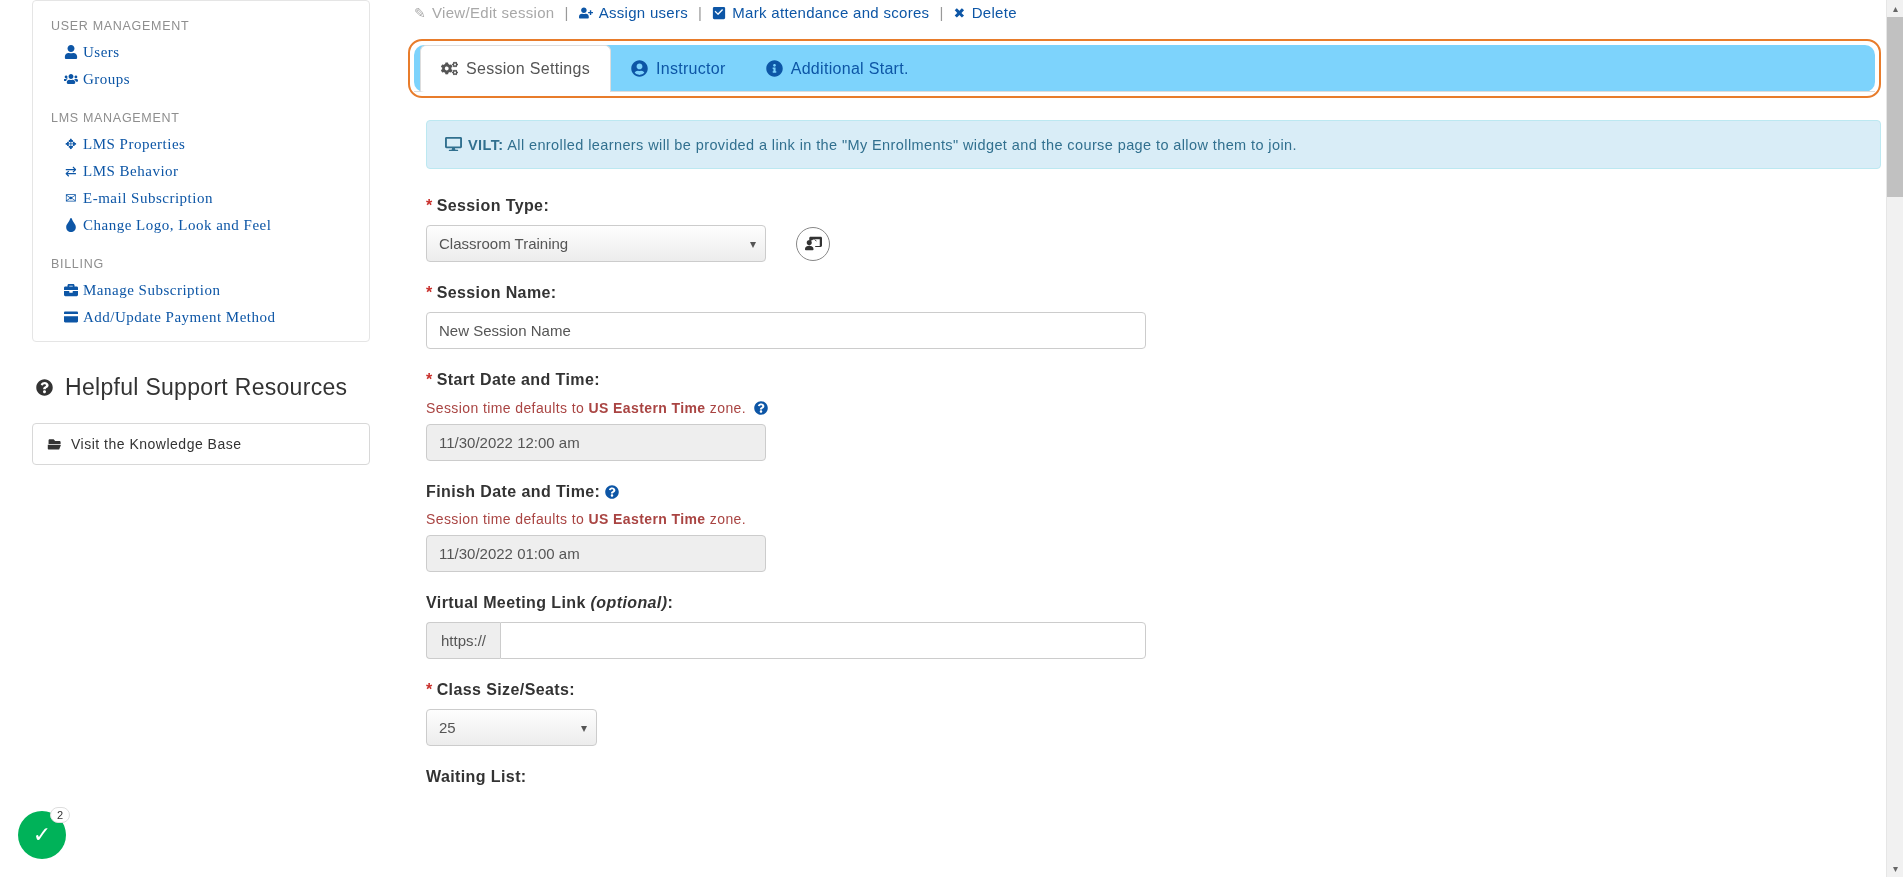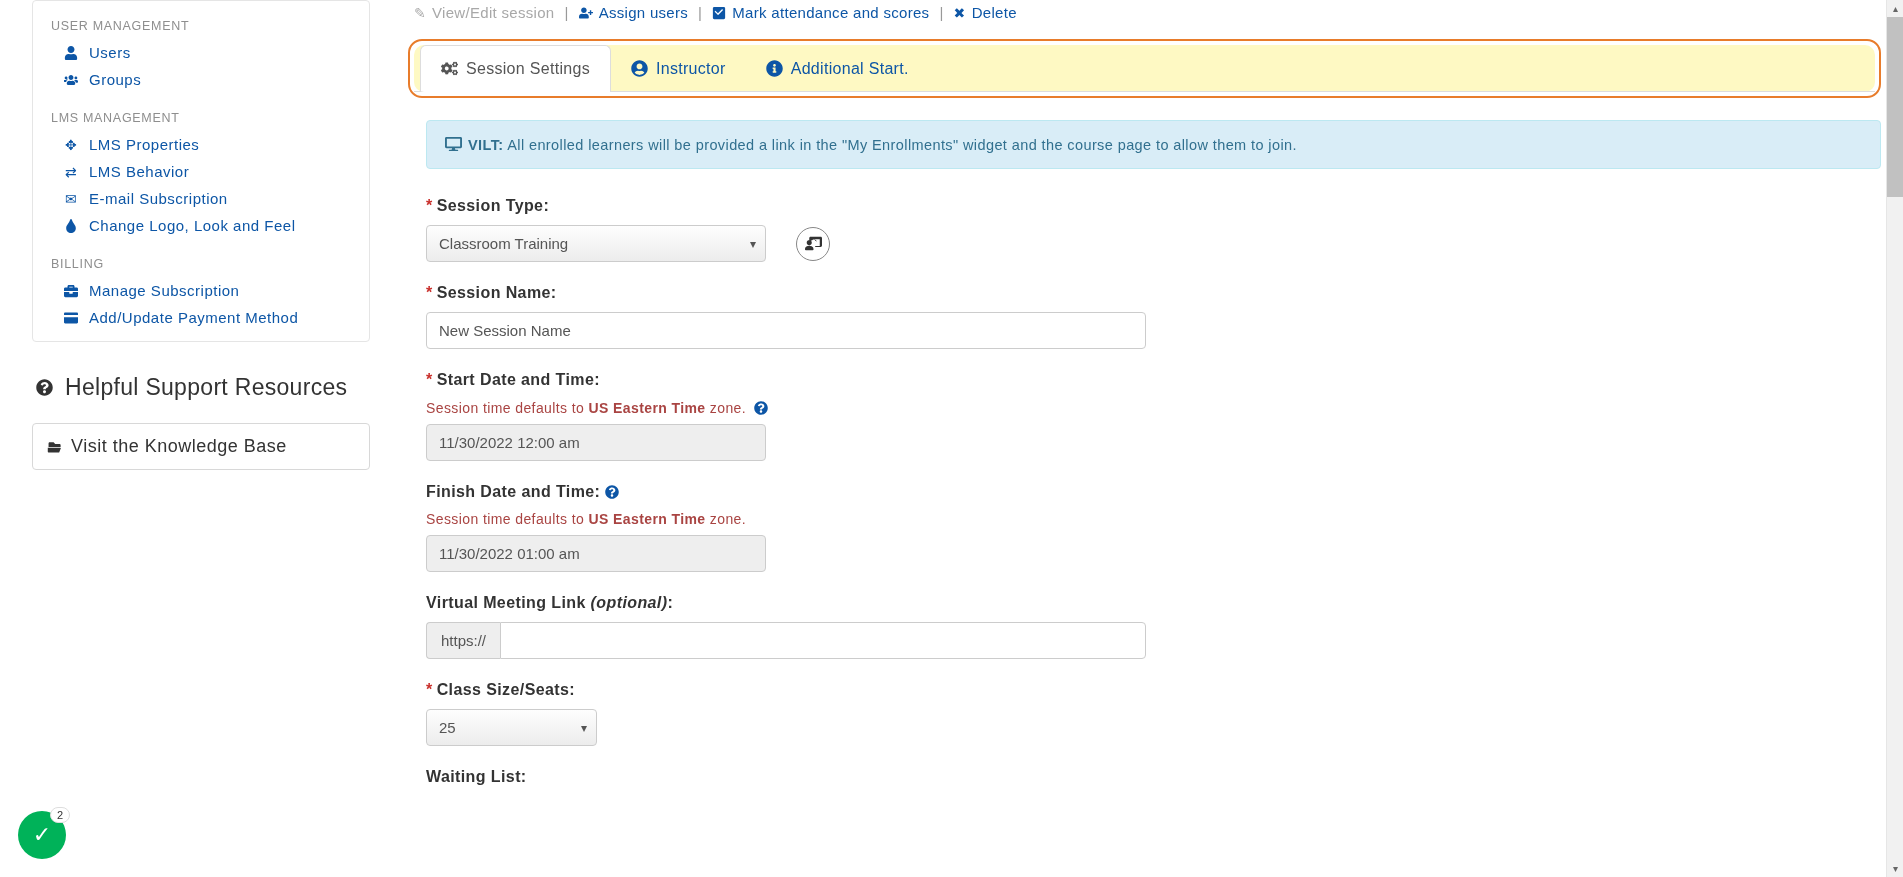--- a/index.html
+++ b/index.html
@@ -64,26 +64,27 @@
   .nav-section-heading {
     font-size: 12.5px;
     letter-spacing: 0.7px;
     color: #8e8e8e;
     padding: 18px 18px 6px 18px;
     font-weight: 400;
   }
   .nav-item {
     display: flex;
     align-items: center;
-    gap: 10px;
+    gap: 4px;
     padding: 5px 18px 5px 30px;
     color: #0d56a6;
     font-size: 15px;
     letter-spacing: 0.5px;
     cursor: pointer;
+    font-family: Liberation Serif, serif;
   }
   .nav-item .ico {
     width: 16px;
     text-align: center;
     color: #0d56a6;
     font-size: 14px;
     flex-shrink: 0;
   }
 
   .support-heading {
@@ -103,21 +104,21 @@
     letter-spacing: 0.3px;
   }
   .kb-button {
     border: 1px solid #d8d8d8;
     border-radius: 4px;
     padding: 12px 14px;
     display: flex;
     align-items: center;
     gap: 10px;
     color: #333;
-    font-size: 18px;
+    font-size: 14px;
     letter-spacing: 0.5px;
     cursor: pointer;
     background: #fff;
   }
 
   
   .main {
     flex: 1;
     padding: 0 22px 0 22px;
     position: relative;
@@ -138,21 +139,21 @@
   .action-links .ico-sm { font-size: 14px; }
 
   .tab-wrap {
     border: 2px solid #e87c2b;
     border-radius: 14px;
     padding: 4px;
     margin-bottom: 22px;
   }
   .tabs {
     display: flex;
-    background: #fef9c3;
+    background: #7dd3fc;
     border-radius: 10px;
     overflow: hidden;
   }
   .tab {
     display: flex;
     align-items: center;
     gap: 8px;
     padding: 14px 20px;
     font-size: 16px;
     letter-spacing: 0.3px;

